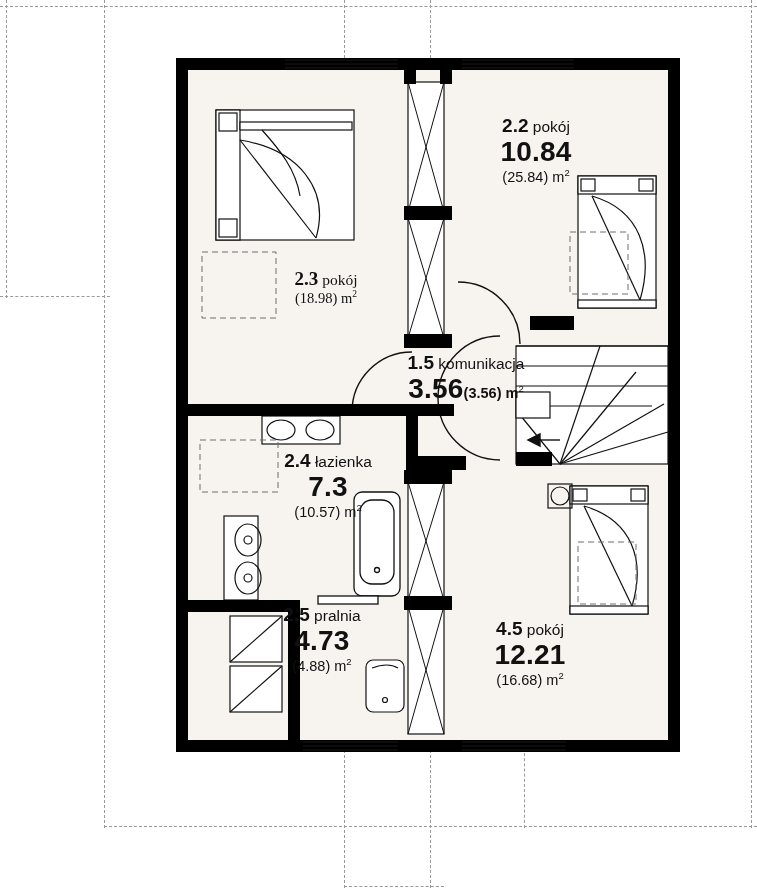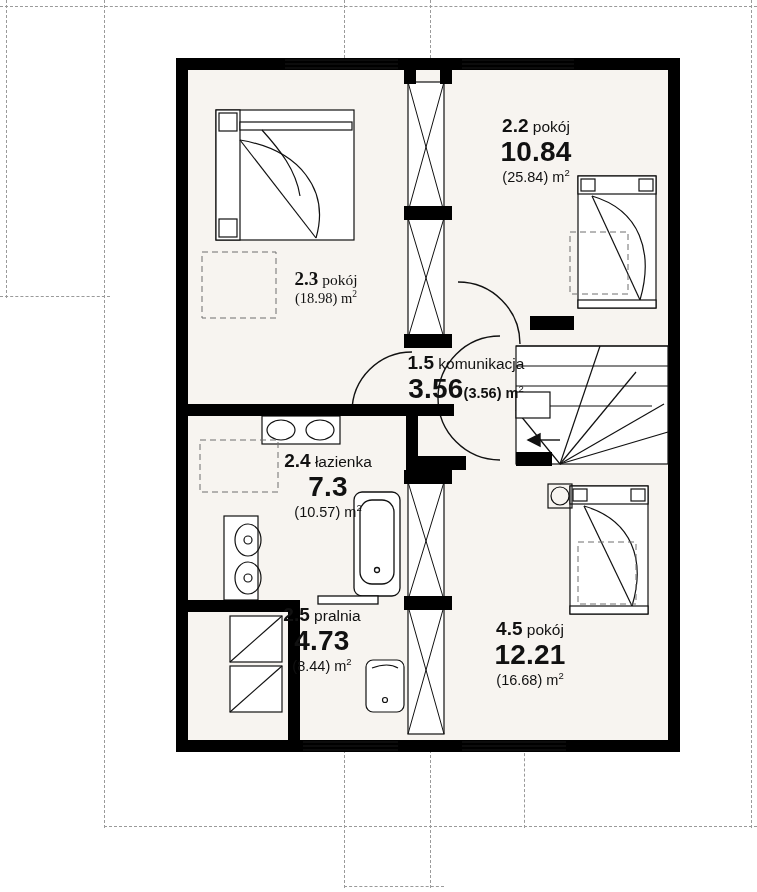--- a/index.html
+++ b/index.html
@@ -279,21 +279,21 @@
 
   <div class="label" style="left:238px; top:450px; width:180px;">
     <div class="l1"><span class="big">2.4</span> <span>łazienka</span></div>
     <div class="l2">7.3</div>
     <div class="l3"><span>(10.57) m</span><sup>2</sup></div>
   </div>
 
   <div class="label" style="left:242px; top:604px; width:160px;">
     <div class="l1"><span class="big">2.5</span> <span>pralnia</span></div>
     <div class="l2">4.73</div>
-    <div class="l3"><span>(8.44) m</span><sup>2</sup></div>
+    <div class="l3"><span>(4.88) m</span><sup>2</sup></div>
   </div>
 
   <div class="label" style="left:440px; top:618px; width:180px;">
     <div class="l1"><span class="big">4.5</span> <span>pokój</span></div>
     <div class="l2">12.21</div>
     <div class="l3"><span>(16.68) m</span><sup>2</sup></div>
   </div>
 
 </div>
 

